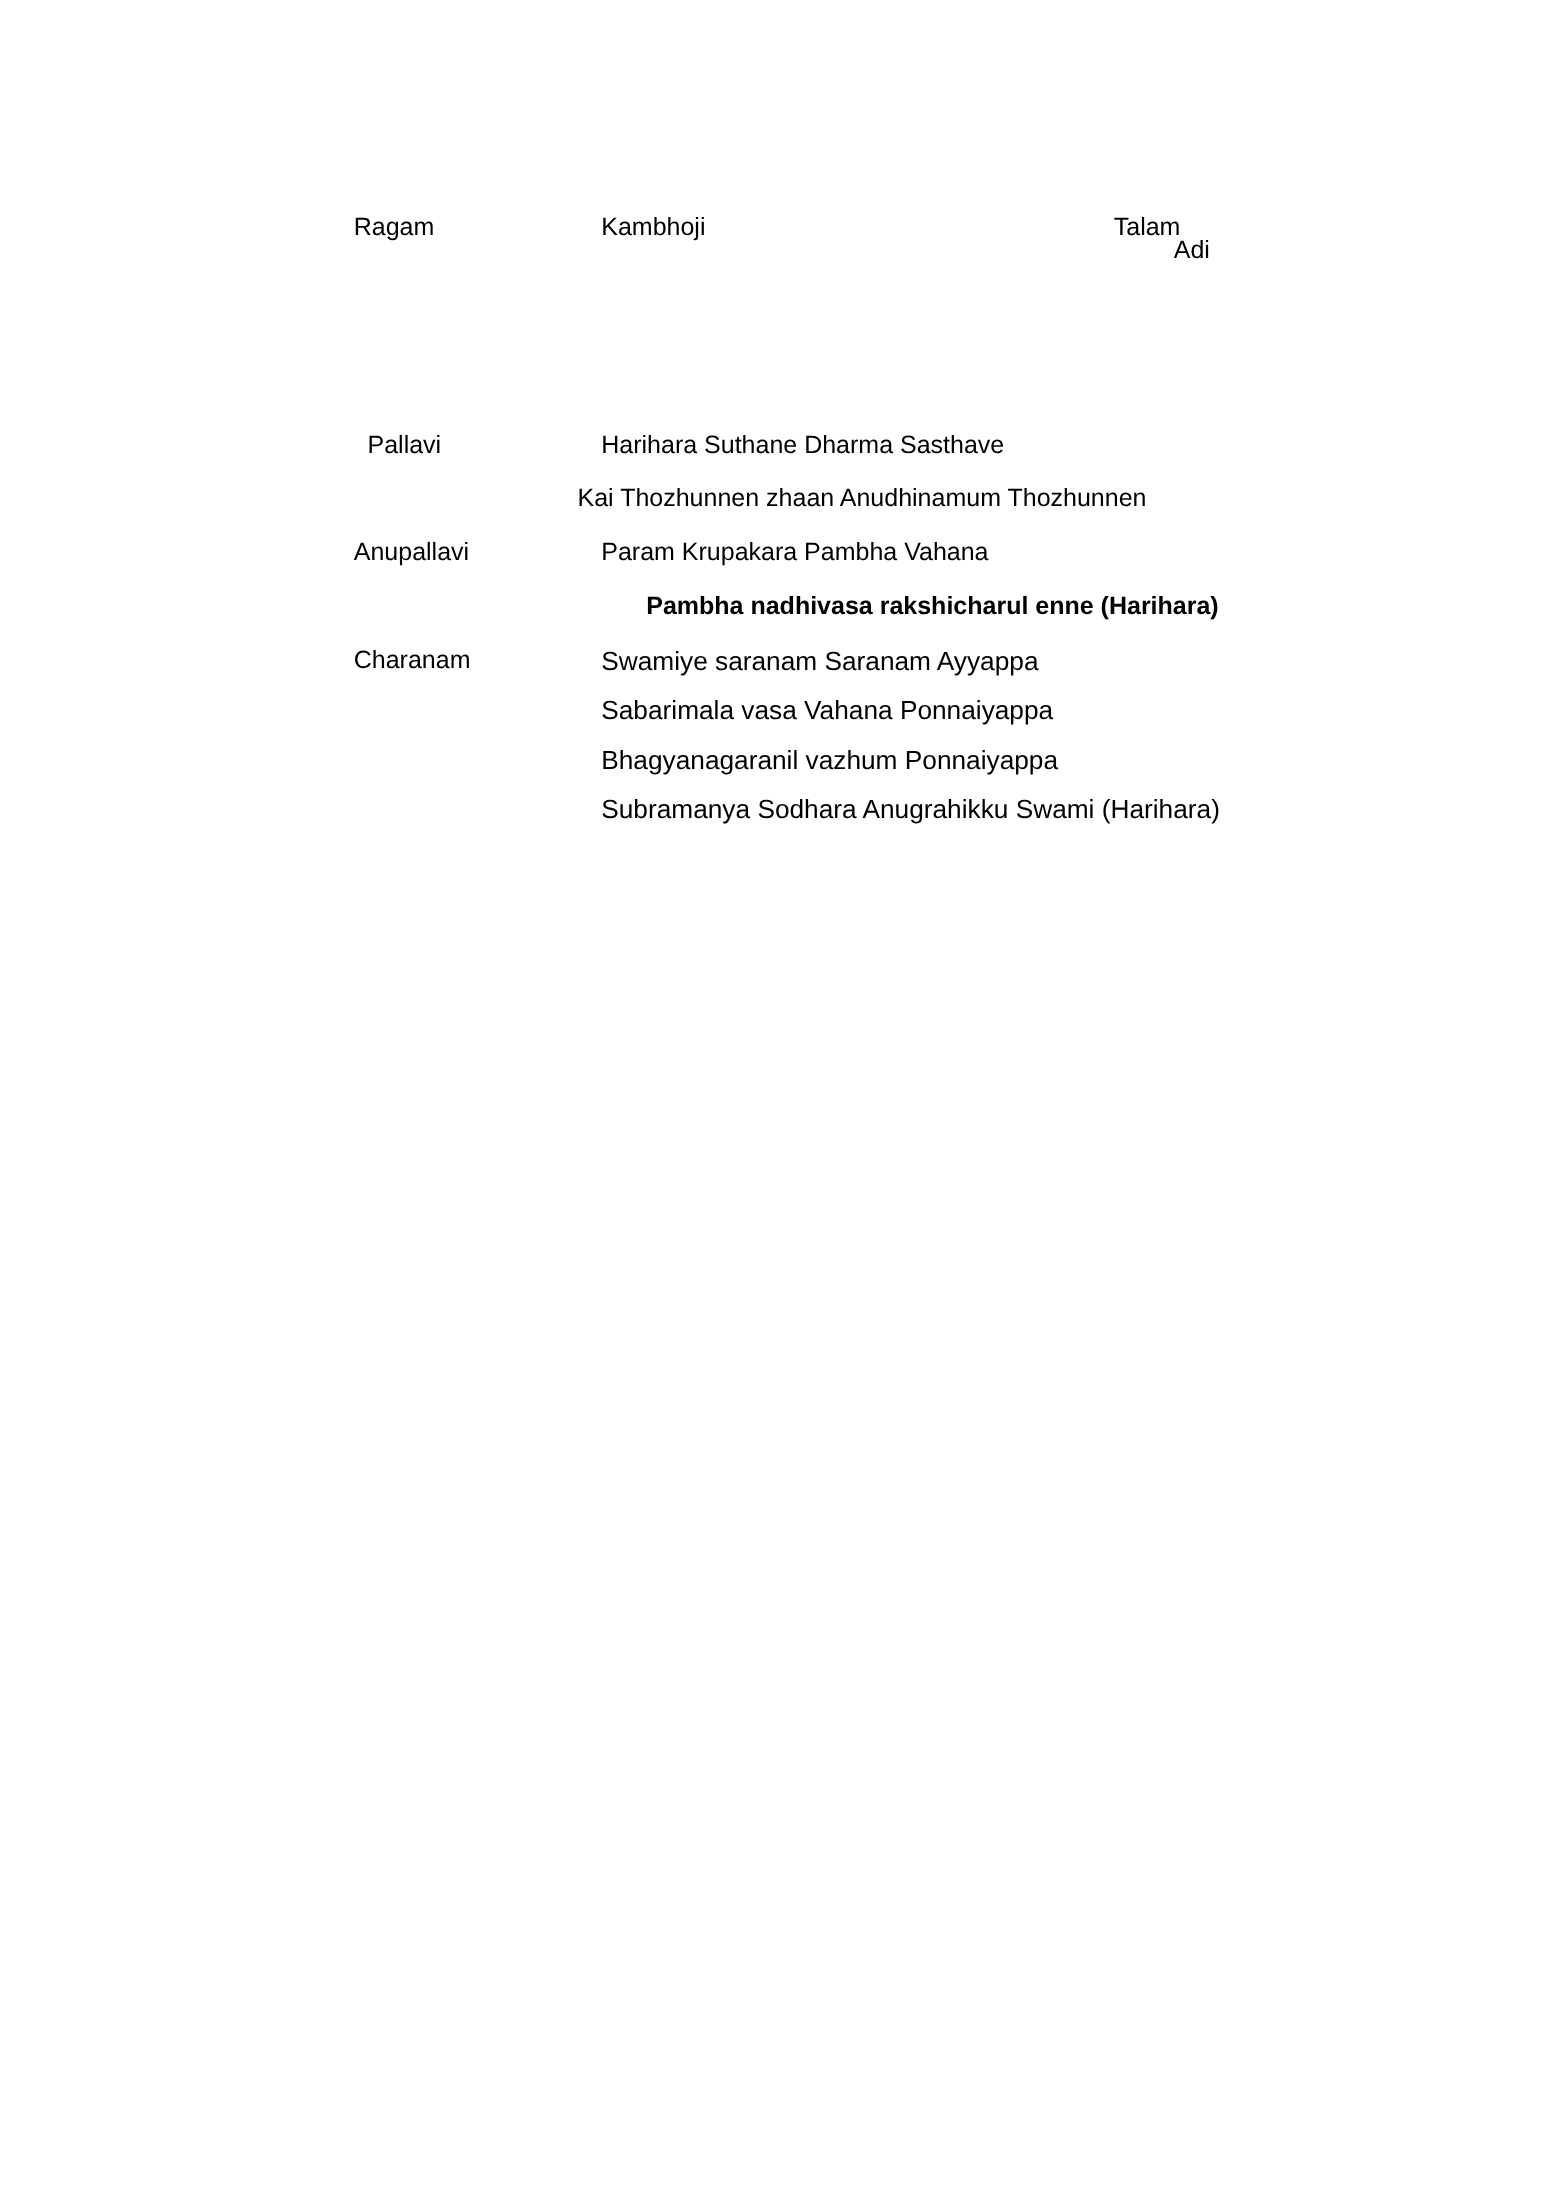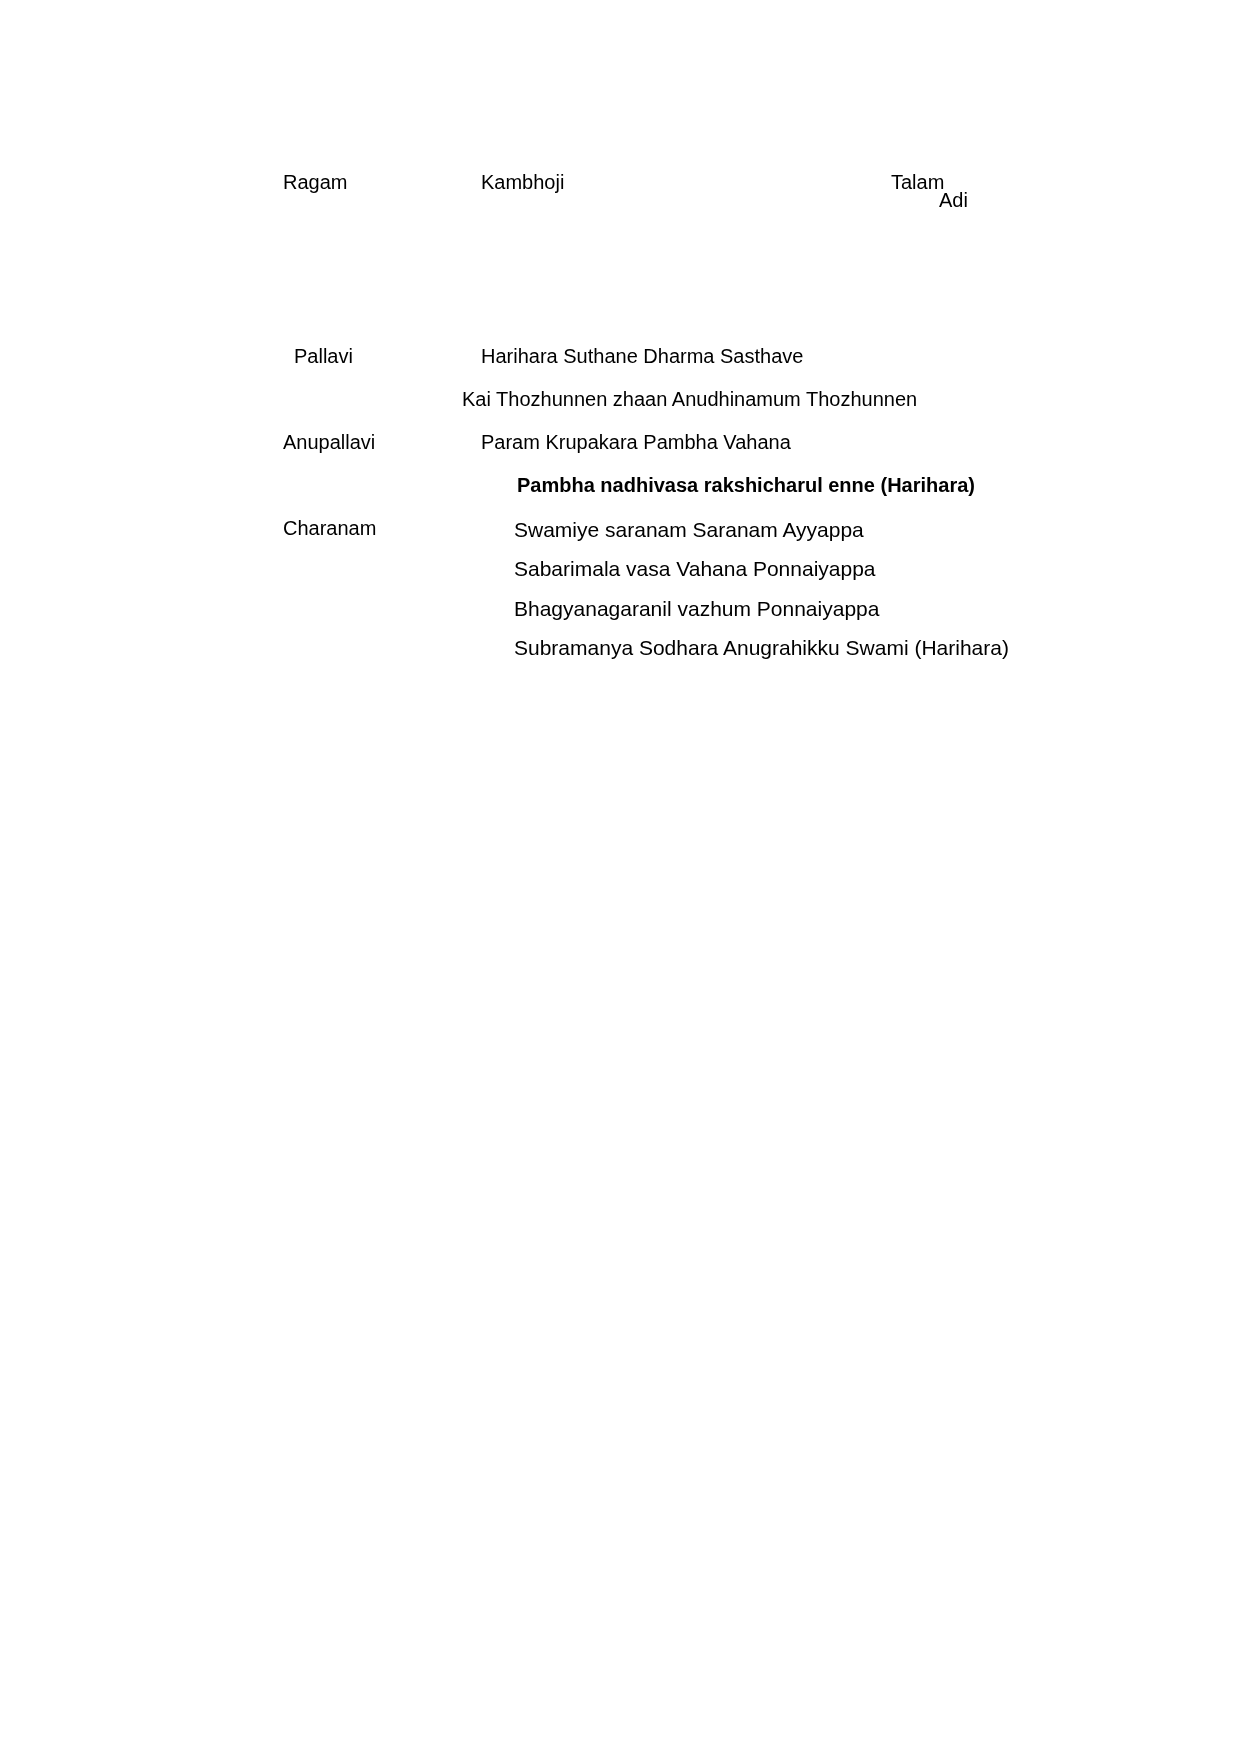--- a/index.html
+++ b/index.html
@@ -1,20 +1,20 @@
 <!DOCTYPE html>
 <html><head>
   <meta charset="utf-8">
   <style>
     html, body { margin: 0; padding: 0; background: #ffffff; }
     body { width: 1239px; height: 1754px; position: relative; overflow: hidden;
            font-family: "Liberation Sans", sans-serif; color: #000; }
     .t { position: absolute; white-space: nowrap; line-height: 1; }
     .big { font-size: 20px; }
-    .small { font-size: 21px; margin-left: 33px; }
+    .small { font-size: 21px; }
   </style>
 </head>
 <body>
 
 <div>
   <span class="t big" style="left:283px;top:172px;">Ragam</span>
   <span class="t big" style="left:481px;top:172px;">Kambhoji</span>
   <span class="t big" style="left:847px;top:172px;margin-left:44px;">Talam</span>
   <span class="t big" style="left:939px;top:190px;">Adi</span>
 

